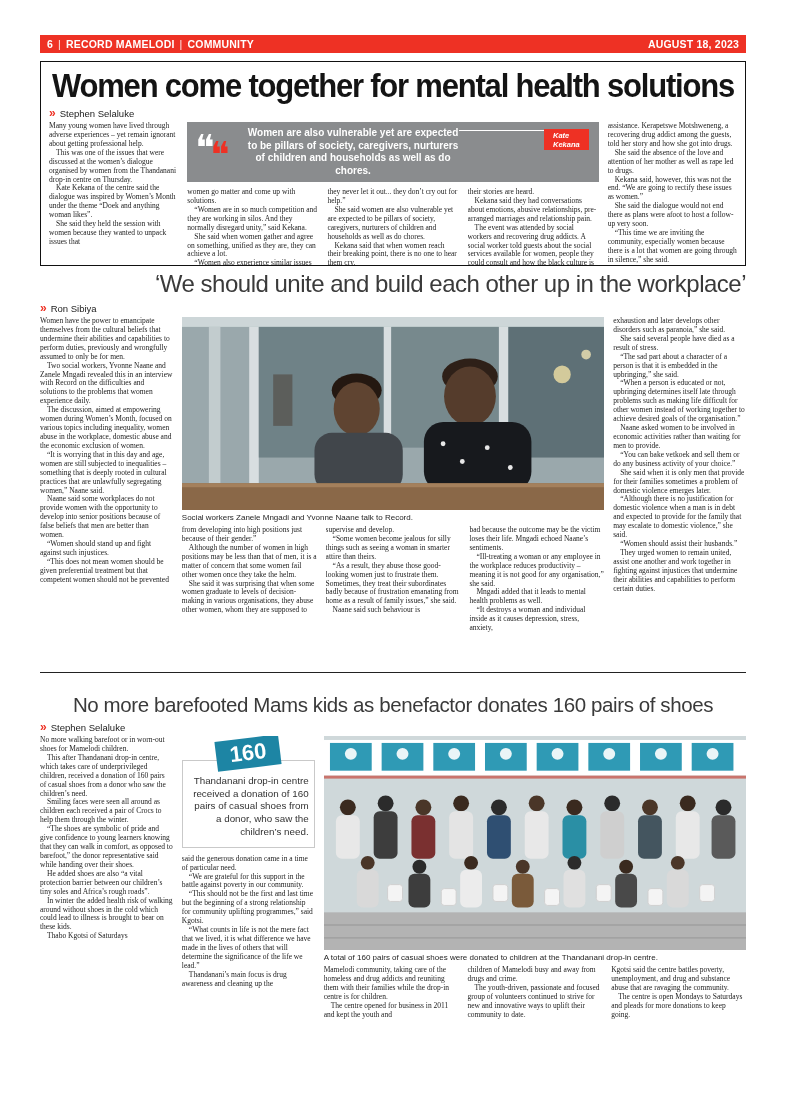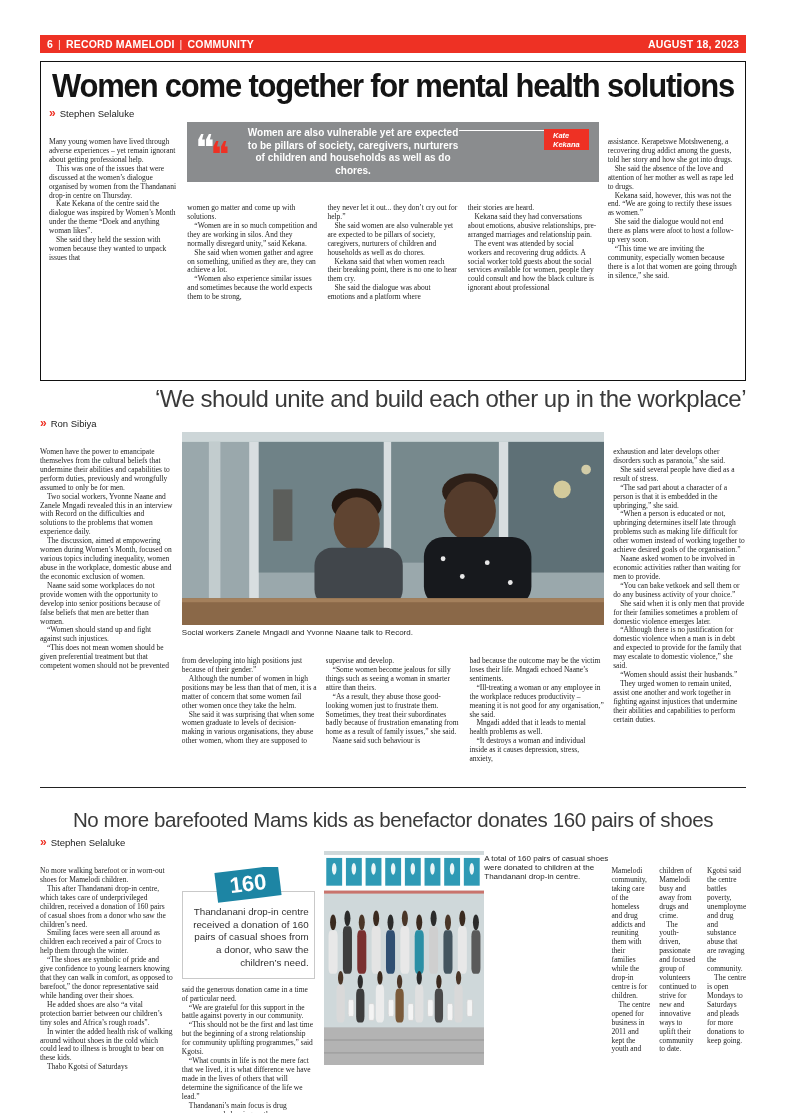--- a/index.html
+++ b/index.html
@@ -20,27 +20,27 @@
     font-size:10.5px;font-weight:bold;letter-spacing:.2px;}
   .topbar .left{display:flex;align-items:center;gap:5px;}
   .topbar .pub{font-weight:600;}
   .topbar .sep{font-weight:400;opacity:.9;}
 
   
   .byline{display:flex;align-items:center;gap:4px;font-family:"Liberation Sans",sans-serif;
     font-size:9.5px;color:#222;margin:4px 0 3px;}
   .chev{color:var(--red);font-weight:bold;font-size:12px;line-height:1;}
   .cols{display:flex;gap:9px;}
-  .col{flex:1 1 0;overflow:hidden;margin-top:16px;}
+  .col{flex:1 1 0;overflow:hidden;}
   .col p{font-size:7.5px;line-height:1.19;color:#222;}
   .col p + p{text-indent:7px;}
   .caption{font-family:"Liberation Sans",sans-serif;font-size:8px;color:#1e1e1e;padding:3px 0 4px;}
 
   
-  .a1{margin-top:8px;border:1.5px solid #111;height:320px;padding:5px 8px 20px;overflow:hidden;}
+  .a1{margin-top:8px;border:1.5px solid #111;height:205px;padding:5px 8px 20px;overflow:hidden;}
   .a1 h1{font-family:"Liberation Sans",sans-serif;font-weight:bold;font-size:31px;
     letter-spacing:-1.2px;text-align:center;color:#141414;white-space:nowrap;transform:scaleY(1.08);
     transform-origin:top center;}
   .a1-cols{margin-top:2px;height:205px;}
   .mid{flex:3.18 1 0;display:flex;flex-direction:column;min-width:0;}
   .quotebox{background:var(--qgray);min-height:54px;display:flex;align-items:stretch;gap:8px;
     padding:5px 10px 5px 8px;margin-bottom:6px;}
   .qg{position:relative;flex:0 0 44px;}
   .qg i{position:absolute;font-style:normal;font-size:36px;line-height:1;
     font-family:"DejaVu Sans",sans-serif;}
@@ -61,21 +61,21 @@
   .a2-cols{height:352px;}
   .mid2{flex:3.18 1 0;display:flex;flex-direction:column;min-width:0;}
   .photo{display:block;width:100%;}
   .mid2 .cols{flex:1;min-height:0;}
 
   
   .a3{margin-top:3px;border-top:1px solid #222;padding-top:20px;}
   .a3 h2{font-family:"Liberation Sans",sans-serif;font-weight:400;font-size:20.5px;
     letter-spacing:-.4px;color:var(--hgray);text-align:center;white-space:nowrap;}
   .a3-cols{height:322px;}
-  .right3{flex:3.18 1 0;display:flex;min-width:0;}
+  .right3{flex:3.18 1 0;display:flex;flex-direction:column;min-width:0;}
   .right3 .cols{flex:1;min-height:0;}
   .badge160{width:64px;height:30px;background:var(--teal);color:#fff;
     font-family:"Liberation Sans",sans-serif;font-weight:bold;font-size:22px;
     display:flex;align-items:center;justify-content:center;transform:rotate(-7deg);
     margin:2px auto -8px;position:relative;z-index:2;}
   .pullquote{border:1px solid #c9c9c9;background:#fff;padding:14px 5px 8px;text-align:right;
     font-family:"Liberation Sans",sans-serif;font-size:9.8px;color:#333;line-height:1.3;
     margin-bottom:7px;}
 </style>
 </head>
@@ -153,20 +153,21 @@
     <h2>‘We should unite and build each other up in the workplace’</h2>
     <div class="byline">
       <span class="chev">»</span>
       <span>Ron Sibiya</span>
     </div>
     <div class="cols a2-cols">
       <div class="col">
           <p>Women have the power to emancipate themselves from the cultural beliefs that undermine their abilities and capabilities to perform duties, previously and wrongfully assumed to only be for men.</p>
           <p>Two social workers, Yvonne Naane and Zanele Mngadi revealed this in an interview with Record on the difficulties and solutions to the problems that women experience daily.</p>
           <p>The discussion, aimed at empowering women during Women’s Month, focused on various topics including inequality, women abuse in the workplace, domestic abuse and the economic exclusion of women.</p>
+          <p>“It is worrying that in this day and age, women are still subjected to inequalities – something that is deeply rooted in cultural practices that are unlawfully segregating women,” Naane said.</p>
           <p>Naane said some workplaces do not provide women with the opportunity to develop into senior positions because of false beliefs that men are better than women.</p>
           <p>“Women should stand up and fight against such injustices.</p>
           <p>“This does not mean women should be given preferential treatment but that competent women should not be prevented</p>
         </div>
       <div class="mid2">
         <svg class="photo" viewBox="0 0 440 195" height="193" preserveAspectRatio="none" role="img">
           <rect x="0" y="0" width="440" height="195" fill="#9aa8ac"></rect>
           <rect x="0" y="0" width="440" height="10" fill="#cdd6d8"></rect>
           <rect x="28" y="10" width="12" height="158" fill="#c2ccce"></rect>
           <rect x="70" y="10" width="10" height="158" fill="#d8dee0"></rect>

